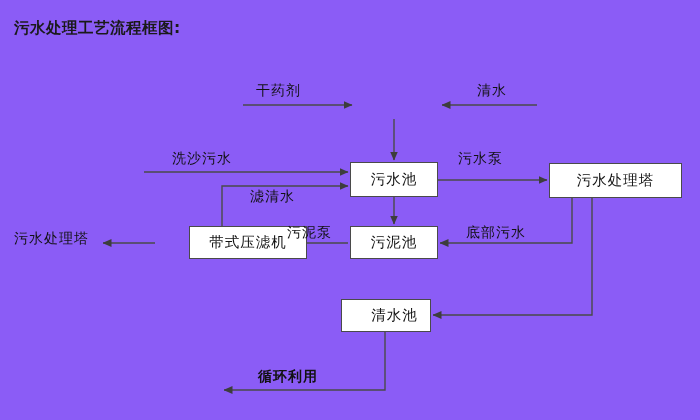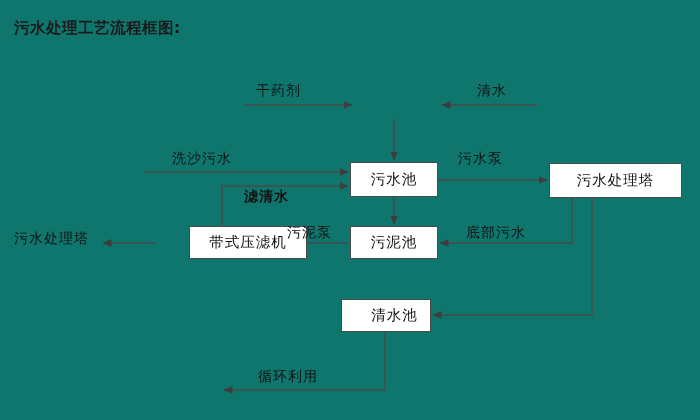--- a/index.html
+++ b/index.html
@@ -4,21 +4,21 @@
 <style>
   html, body {
     margin: 0;
     padding: 0;
     background: #ffffff;
   }
   #canvas {
     position: relative;
     width: 700px;
     height: 420px;
-    background: #0f766e;
+    background: #8b5cf6;
     overflow: hidden;
     font-family: "DejaVu Sans", "Liberation Sans", sans-serif;
   }
   #diagram-title {
     position: absolute;
     left: 14px;
     top: 18px;
     font-size: 15.5px;
     font-weight: bold;
     color: #1a1a1a;
@@ -129,25 +129,25 @@
   <div class="node" style="left:341px; top:299px; width:90px; height:33px;padding-left:17px;">
     <span>清水池</span>
   </div>
 
   <div class="edge-label" style="left:256px; top:82px;">干药剂</div>
 
   <div class="edge-label" style="left:477px; top:82px;">清水</div>
 
   <div class="edge-label" style="left:172px; top:150px;">洗沙污水</div>
 
-  <div class="edge-label" style="left:244px; top:188px;font-weight:bold;">滤清水</div>
+  <div class="edge-label" style="left:250px; top:188px;">滤清水</div>
 
   <div class="edge-label" style="left:458px; top:150px;">污水泵</div>
 
   <div class="edge-label" style="left:287px; top:224px;">污泥泵</div>
 
   <div class="edge-label" style="left:466px; top:224px;">底部污水</div>
 
-  <div class="edge-label" style="left:258px; top:368px;">循环利用</div>
+  <div class="edge-label" style="left:258px; top:368px;font-weight:bold;">循环利用</div>
 
   <div class="terminal-label" style="left:14px; top:230px;">污水处理塔</div>
 
 </div>
 
 </body></html>

